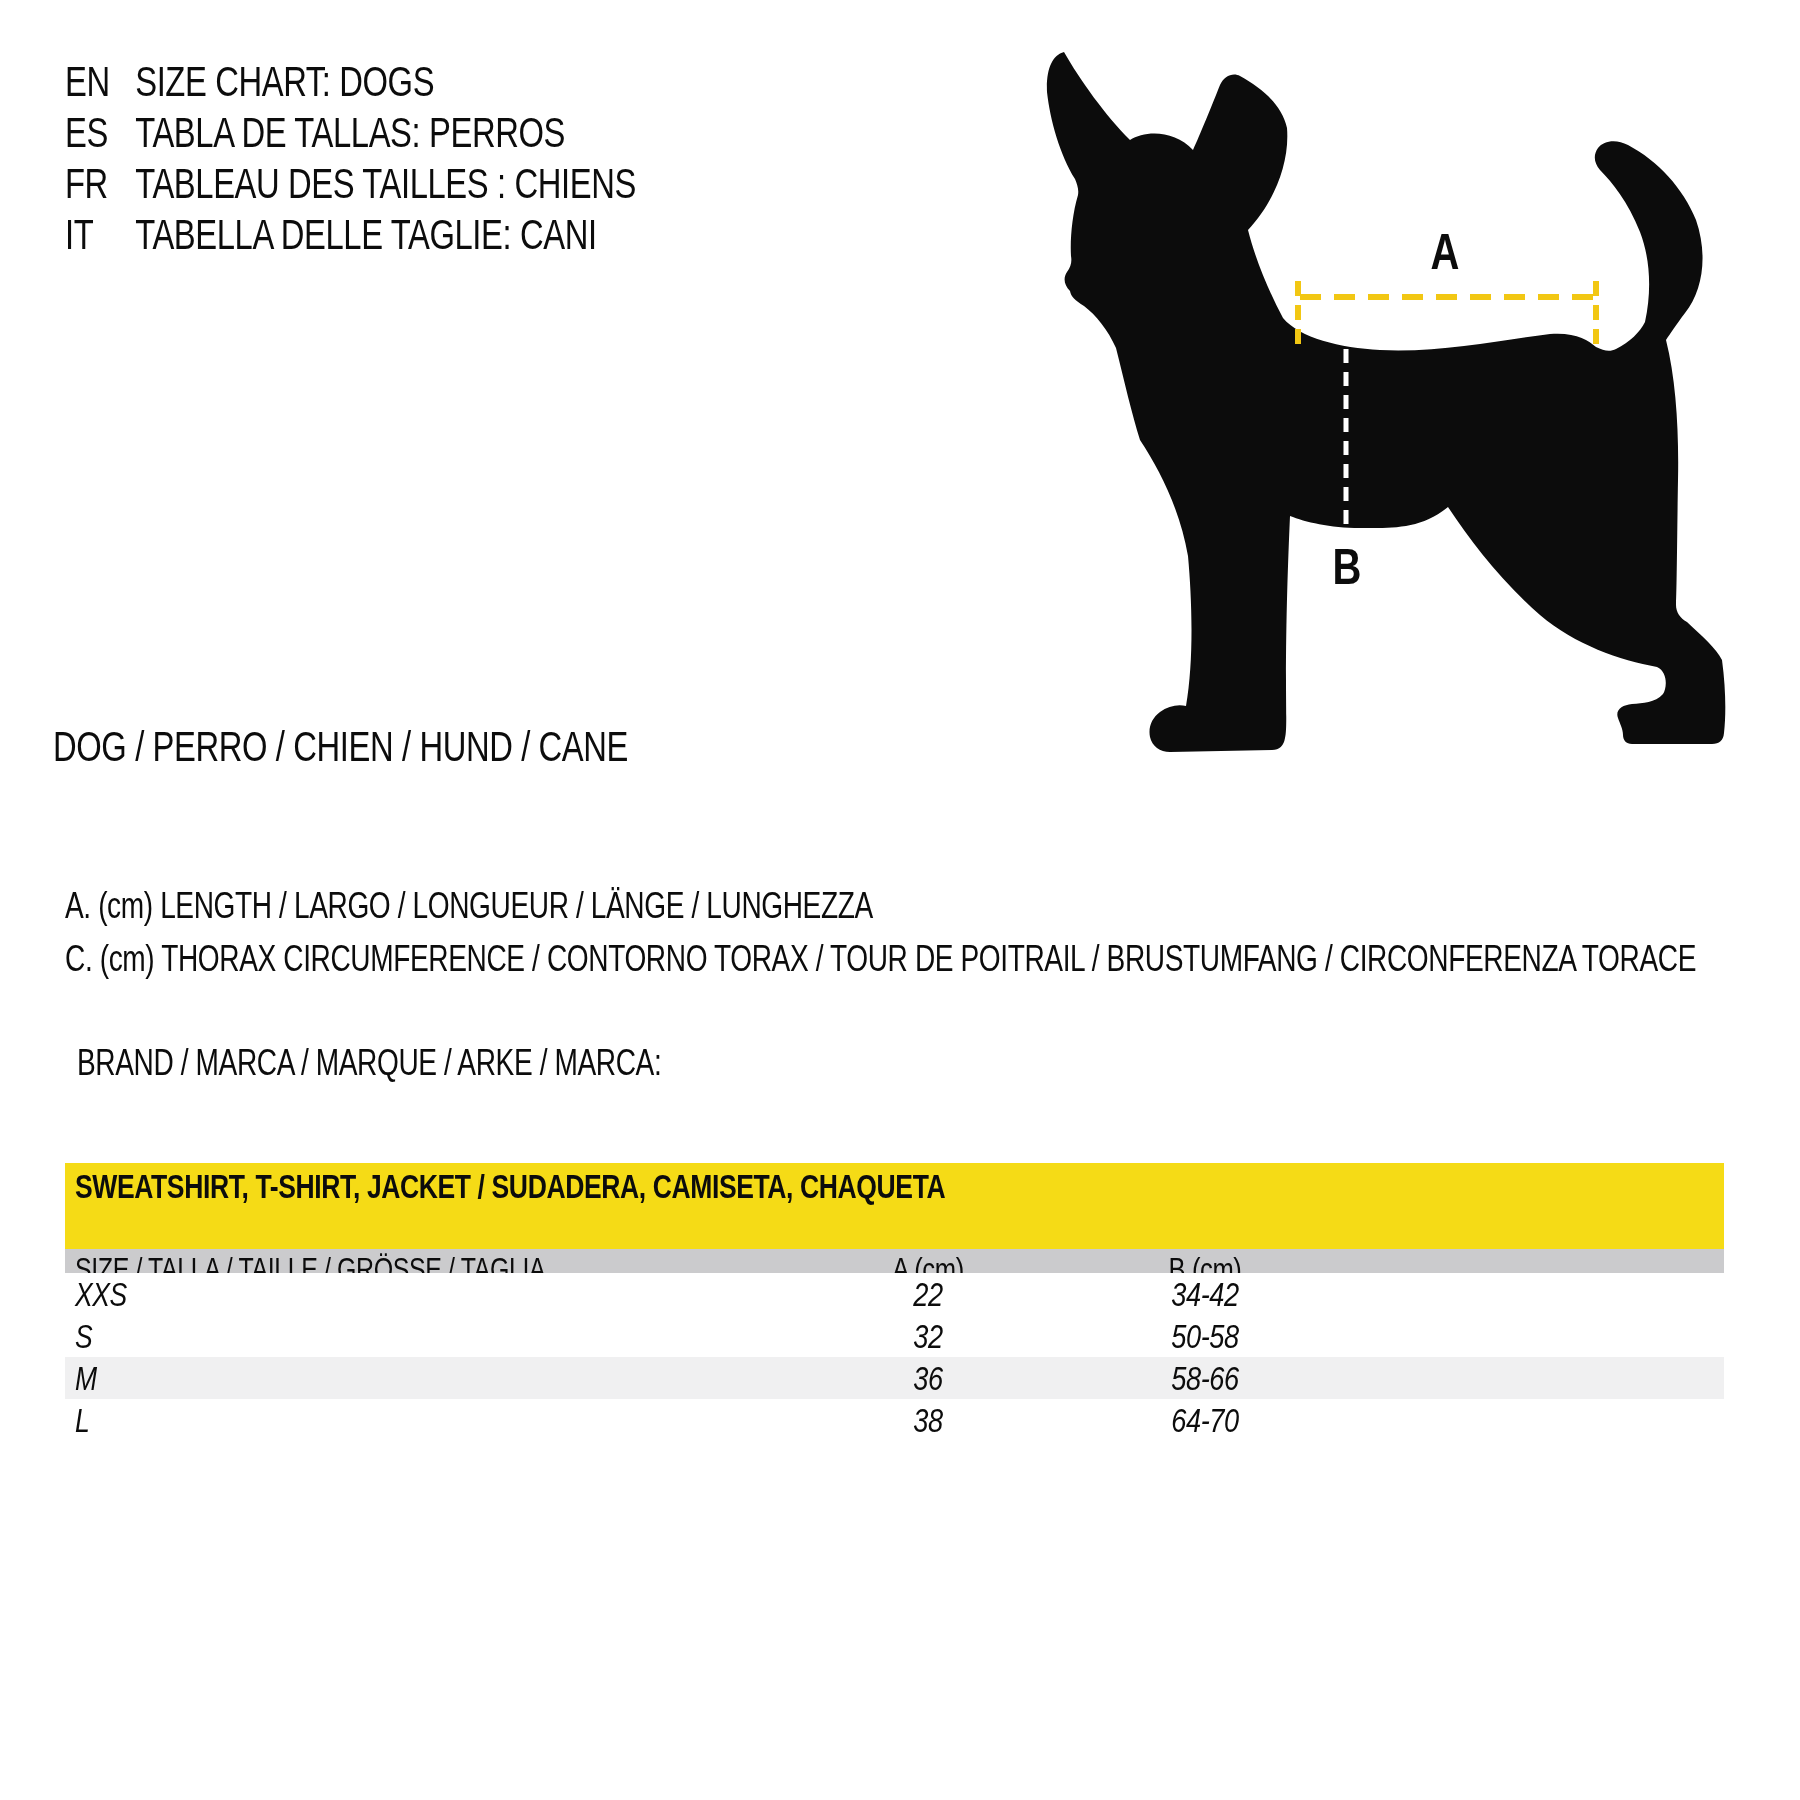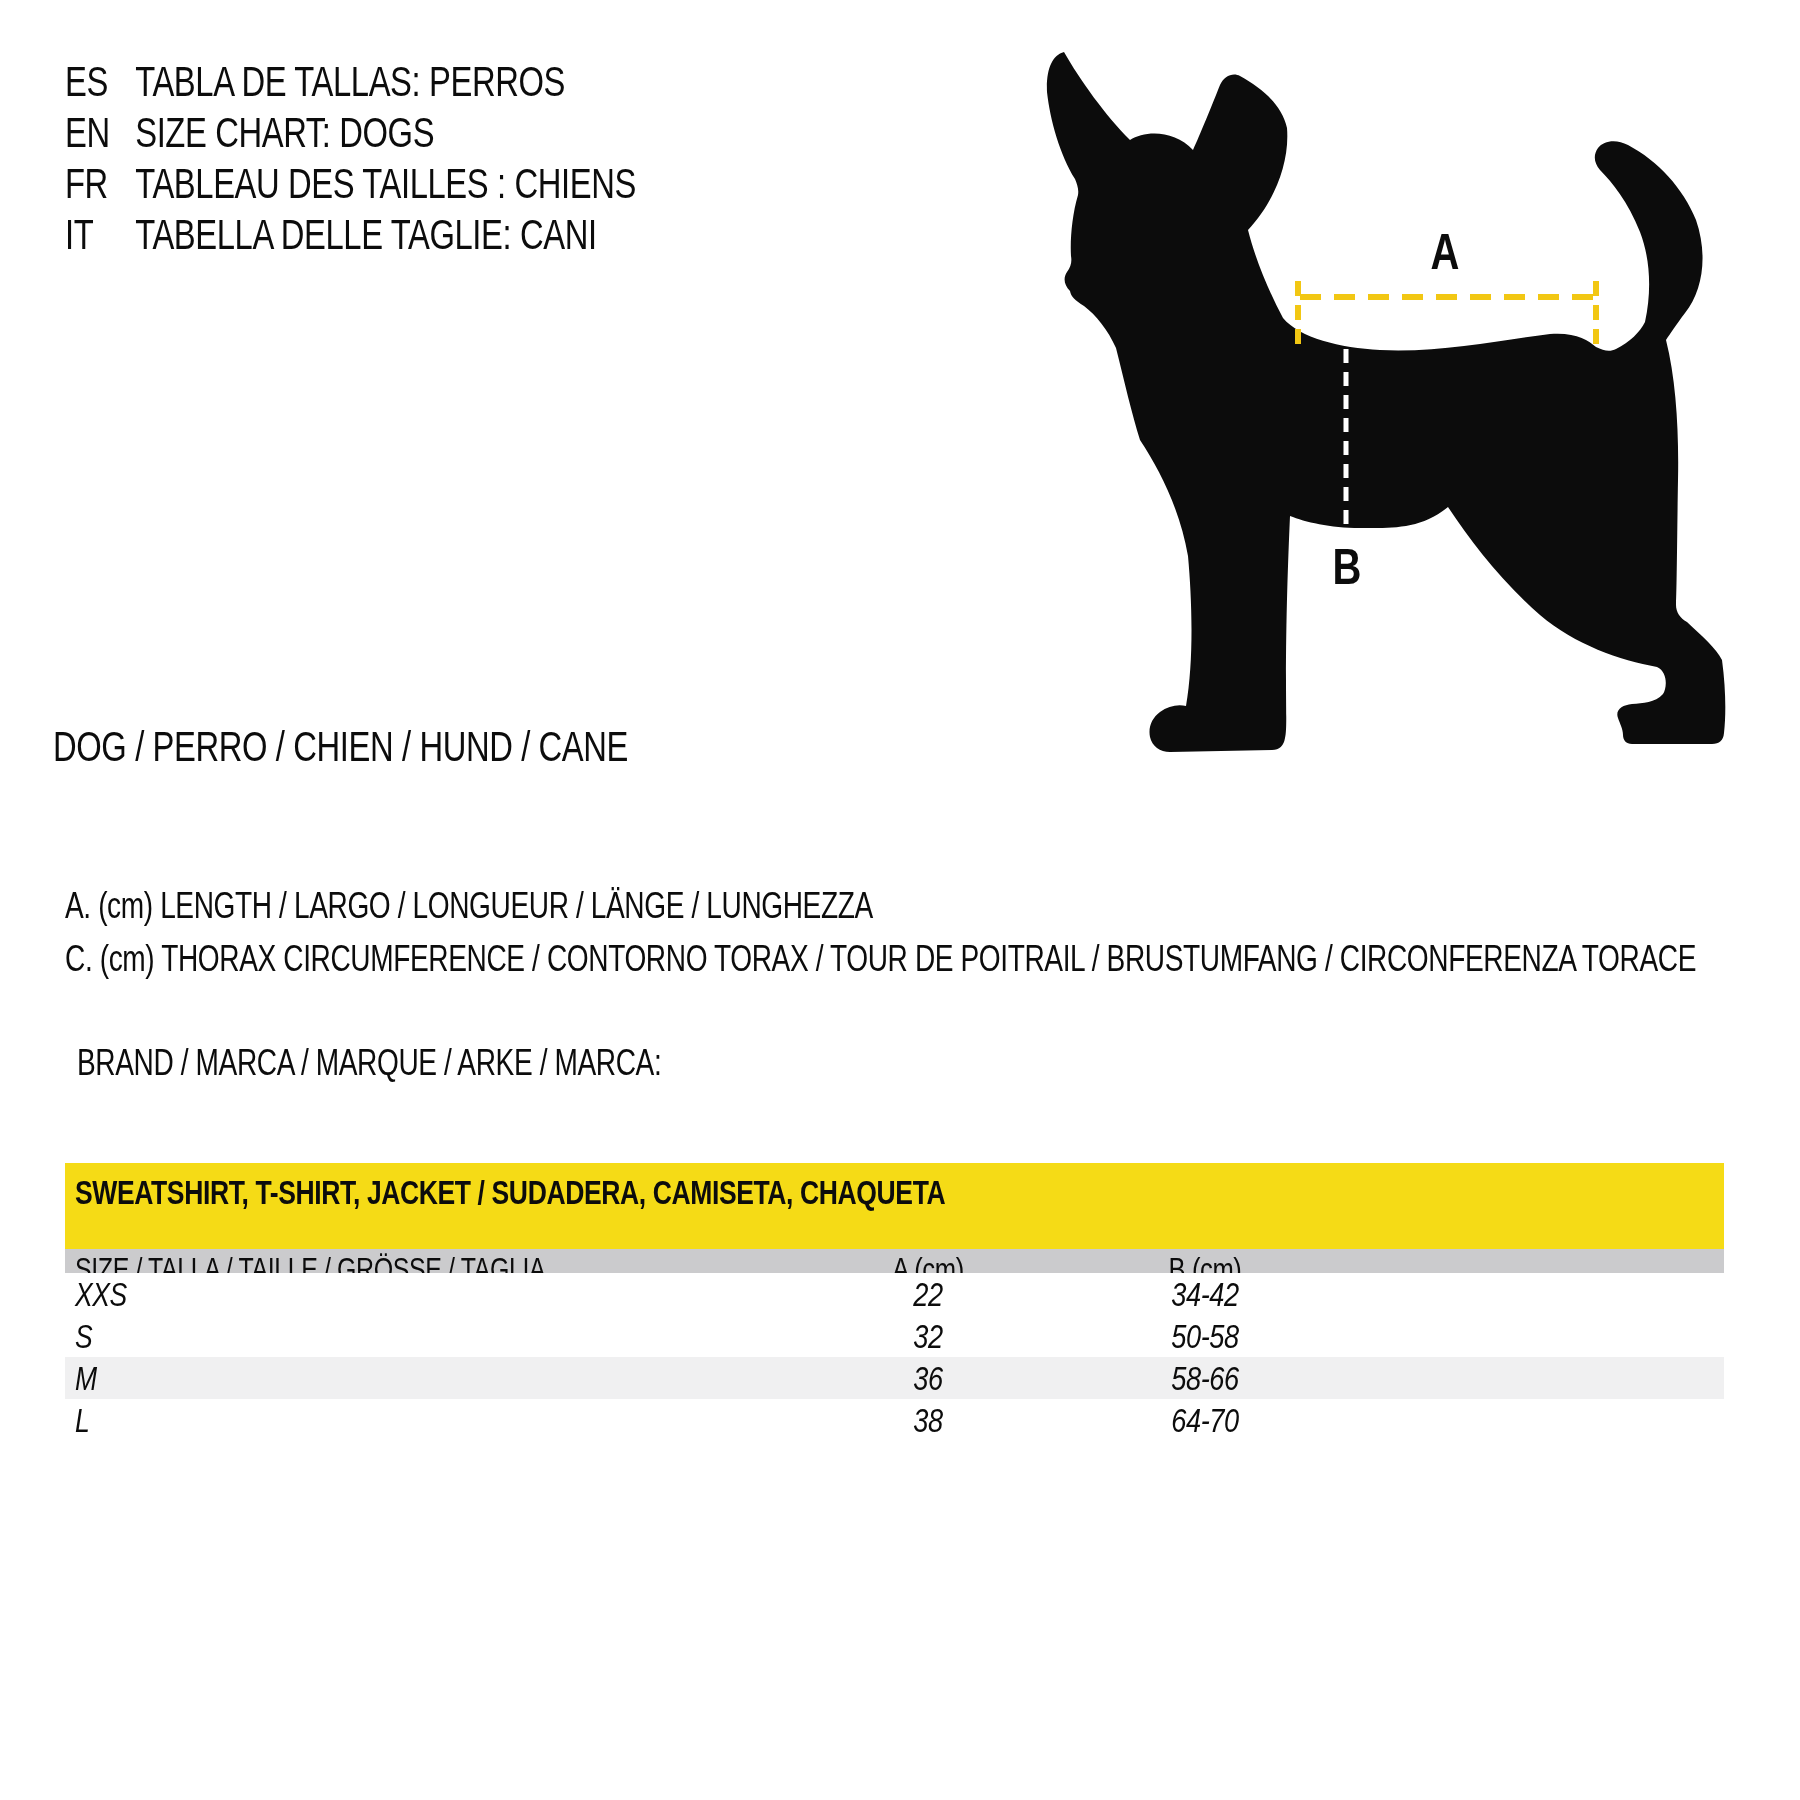--- a/index.html
+++ b/index.html
@@ -40,46 +40,46 @@
   .dim-label-b{left:1347px;top:567px;}
 
   
   .dog-caption{position:absolute;left:53px;top:721px;font-size:42px;line-height:51px;}
   .measure-lines{position:absolute;left:65px;top:879px;font-size:36px;line-height:53px;}
   .measure-lines div{display:block;}
   .brand-line{position:absolute;left:77px;top:1041px;font-size:36px;line-height:44px;}
 
   
   .size-table{position:absolute;left:65px;top:1163px;width:1659px;}
-  .st-title{background:var(--accent-yellow);height:86px;padding:10px 0 0 10px;}
+  .st-title{background:var(--accent-yellow);height:86px;padding:4px 0 0 10px;}
   .st-title .line{display:block;font-weight:bold;font-size:34px;line-height:38px;}
   .st-head{position:relative;background:var(--header-gray);height:24px;font-size:32px;line-height:40px;}
   .trow{position:relative;height:42px;font-size:34px;line-height:42px;background:#fff;font-style:italic;}
   .trow.alt{background:var(--row-alt-gray);}
   .c-size{position:absolute;left:10px;top:0;}
   .c-a,.c-b{position:absolute;top:0;width:200px;text-align:center;display:inline-block;transform:scaleX(0.8);transform-origin:50% 50%;letter-spacing:-0.5px;white-space:nowrap;}
   .c-a{left:763px;}
   .c-b{left:1040px;}
 </style>
 </head>
 <body>
 
 <div class="page">
 
   <div class="lang-list">
     <div class="lang-row">
         <span class="inner">
+      <span class="lang-code">EN</span>
+      <span class="lang-title">SIZE CHART: DOGS</span>
+        </span>
+    </div>
+    <div class="lang-row">
+        <span class="inner">
       <span class="lang-code">ES</span>
       <span class="lang-title">TABLA DE TALLAS: PERROS</span>
-        </span>
-    </div>
-    <div class="lang-row">
-        <span class="inner">
-      <span class="lang-code">EN</span>
-      <span class="lang-title">SIZE CHART: DOGS</span>
         </span>
     </div>
     <div class="lang-row">
         <span class="inner">
       <span class="lang-code">FR</span>
       <span class="lang-title">TABLEAU DES TAILLES : CHIENS</span>
         </span>
     </div>
     <div class="lang-row">
         <span class="inner">

